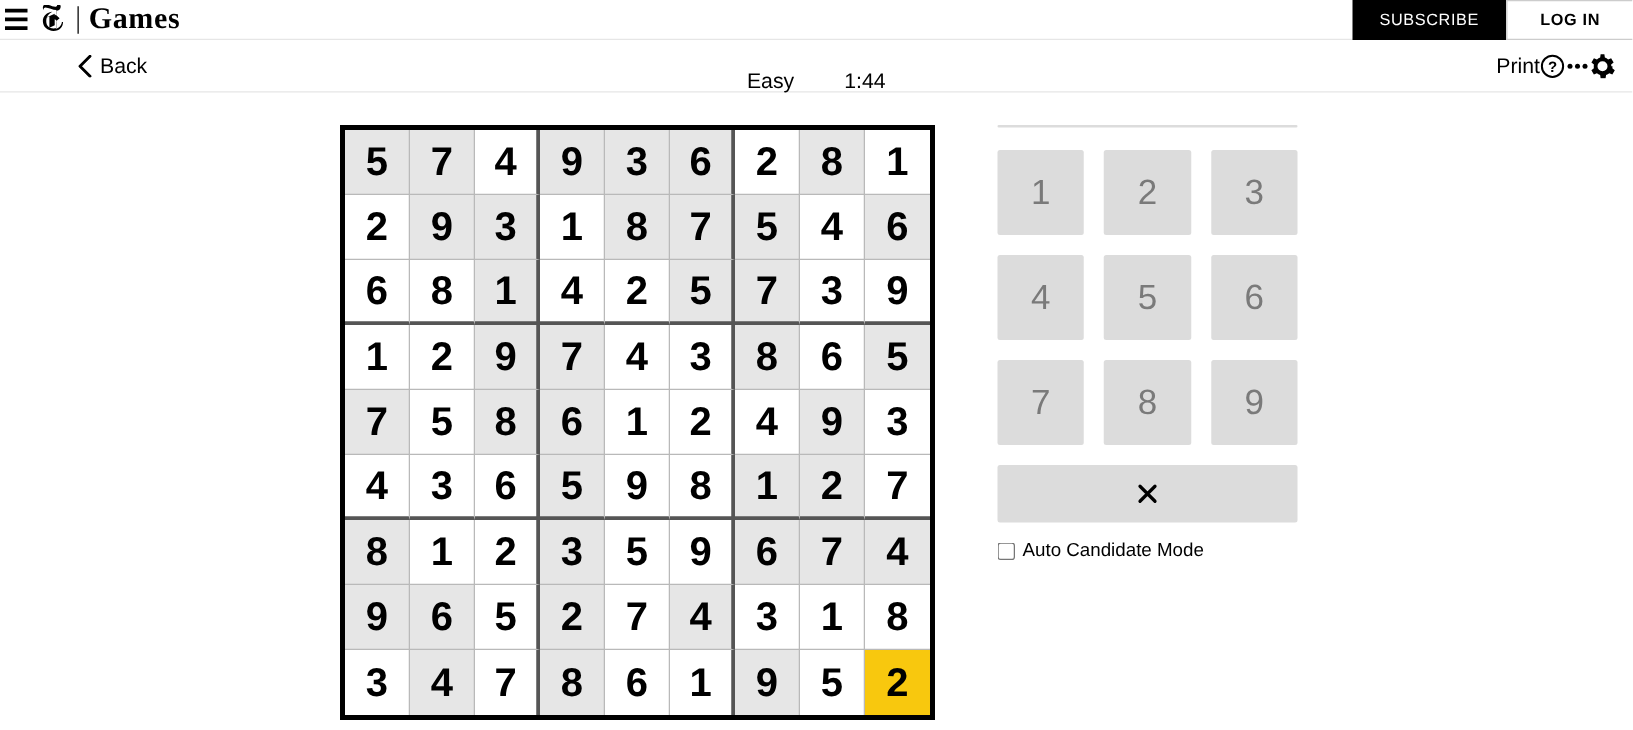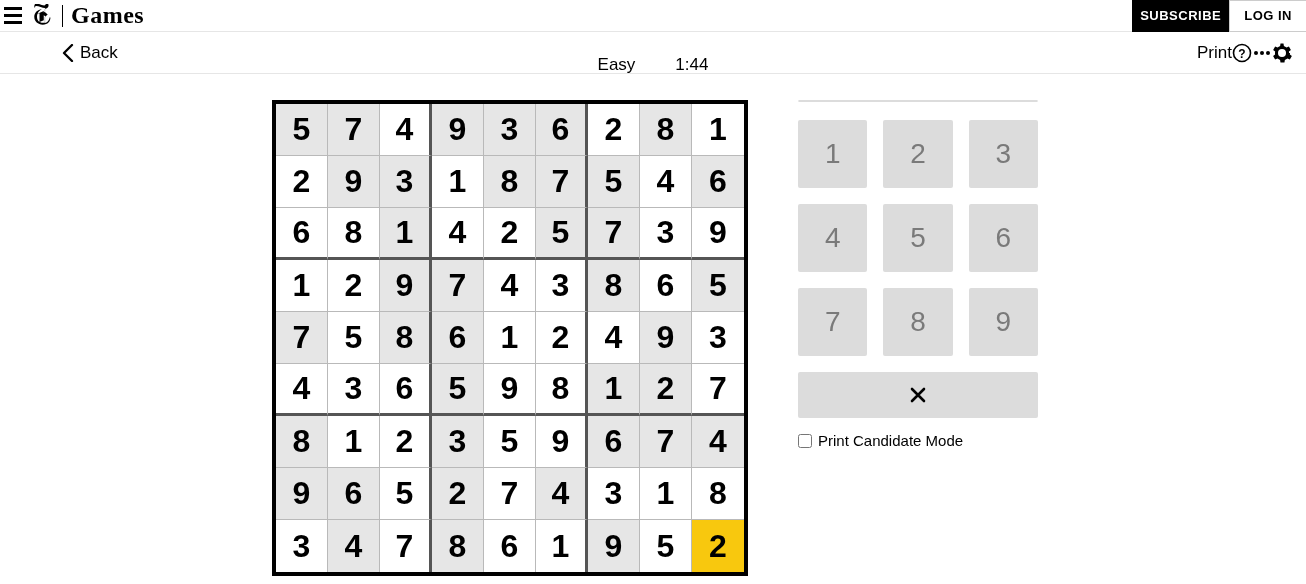--- a/index.html
+++ b/index.html
@@ -15,22 +15,22 @@
   body{width:1306px;height:584px;overflow:hidden;position:relative;}
 
   
   .topbar{height:32px;border-bottom:1px solid #e6e6e6;display:flex;align-items:center;padding:0 0 0 4px;}
   .hamburger{width:22px;height:22px;display:flex;flex-direction:column;justify-content:center;gap:4px;margin-right:6px;cursor:pointer;}
   .hamburger span{display:block;height:3px;background:#000;width:18px;}
   .brand-t svg{display:block;}
   .brand-divider{width:1px;height:22px;background:#000;margin:0 8px;}
   .brand-games{font-weight:900;font-size:24px;letter-spacing:.5px;font-family:Georgia,'Times New Roman',serif;}
   .topbar-spacer{flex:1;}
-  .subscribe{background:#000;color:#fff;font-weight:700;font-size:13px;letter-spacing:.5px;height:32px;padding:0 8px;display:flex;align-items:center;border:none;cursor:pointer;}
-  .login{background:#fff;color:#000;font-weight:700;font-size:13px;letter-spacing:.5px;height:32px;padding:0 14px;display:flex;align-items:center;border:1px solid #ccc;border-right:none;cursor:pointer;}
+  .subscribe{background:#000;color:#fff;font-weight:400;font-size:13px;letter-spacing:.5px;height:32px;padding:0 22px;display:flex;align-items:center;border:none;cursor:pointer;}
+  .login{background:#fff;color:#000;font-weight:700;font-size:13px;letter-spacing:.5px;height:32px;padding:0 26px;display:flex;align-items:center;border:1px solid #ccc;border-right:none;cursor:pointer;}
 
   
   .toolbar{height:42px;border-bottom:1px solid #e6e6e6;display:flex;align-items:center;position:relative;padding:0 14px;justify-content:flex-end;}
   .back{display:flex;align-items:center;cursor:pointer;font-size:17px;margin-left:48px;}
   .back svg{margin-right:6px;}
   .center-info{position:absolute;left:50%;transform:translateX(-50%);display:flex;align-items:center;gap:40px;font-size:17px;margin-top:25px;}
   .toolbar-right{margin-left:auto;display:flex;align-items:center;font-size:17px;}
   .icon-btn{cursor:pointer;display:flex;align-items:center;justify-content:center;}
 
   
@@ -214,16 +214,16 @@
         <button class="key">8</button>
         <button class="key">9</button>
       </div>
     <button class="erase">
       <svg width="18" height="18" viewBox="0 0 18 18">
           <path d="M3 3l12 12M15 3L3 15" stroke="#000" stroke-width="2.6" stroke-linecap="round"></path>
         </svg>
     </button>
     <label class="auto-row">
       <input type="checkbox" id="auto-cb" style="">
-      <span>Print Candidate Mode</span>
+      <span>Auto Candidate Mode</span>
     </label>
   </div>
 </div>
 
 </body></html>

